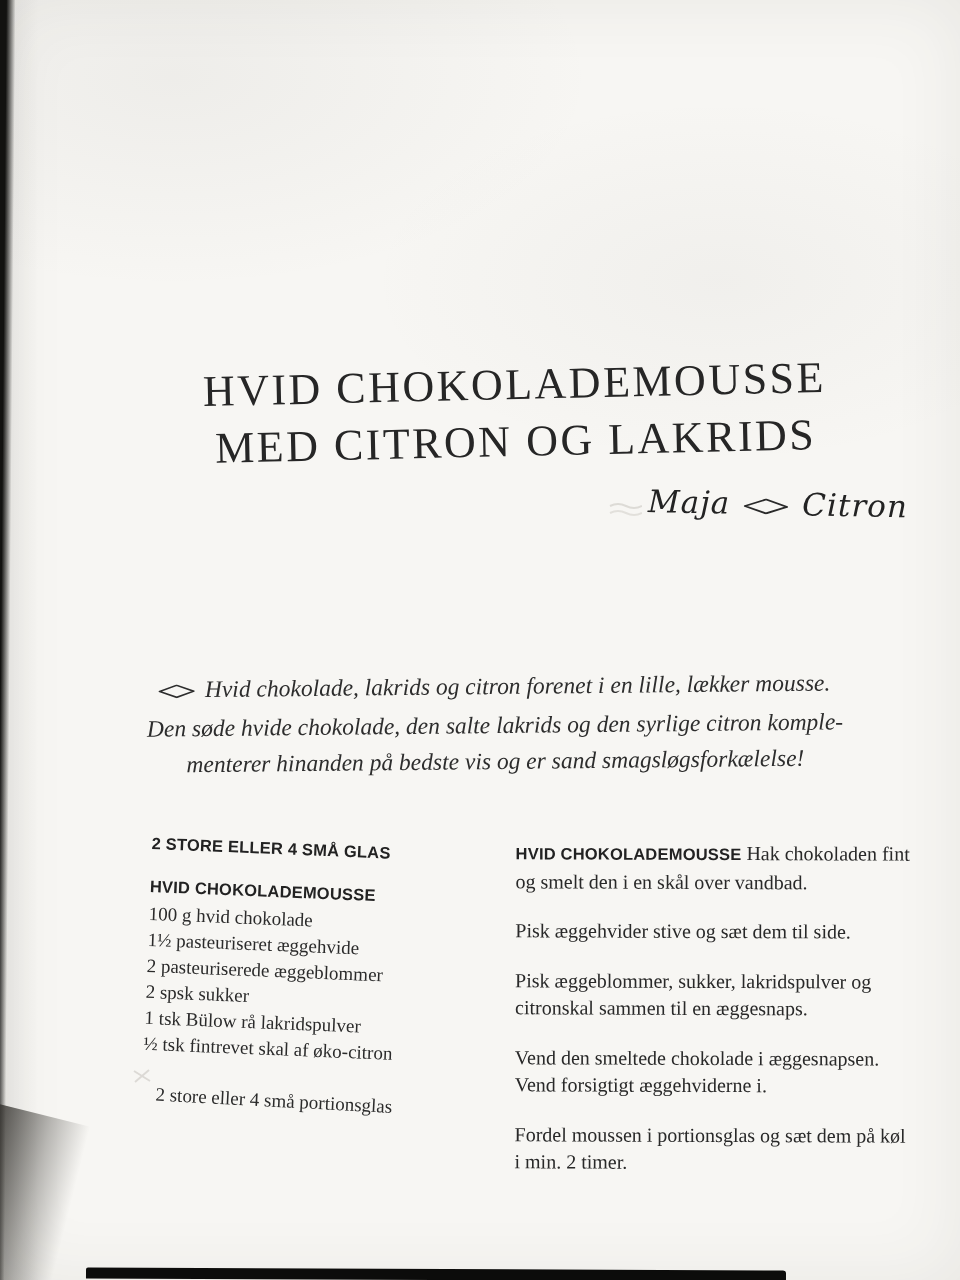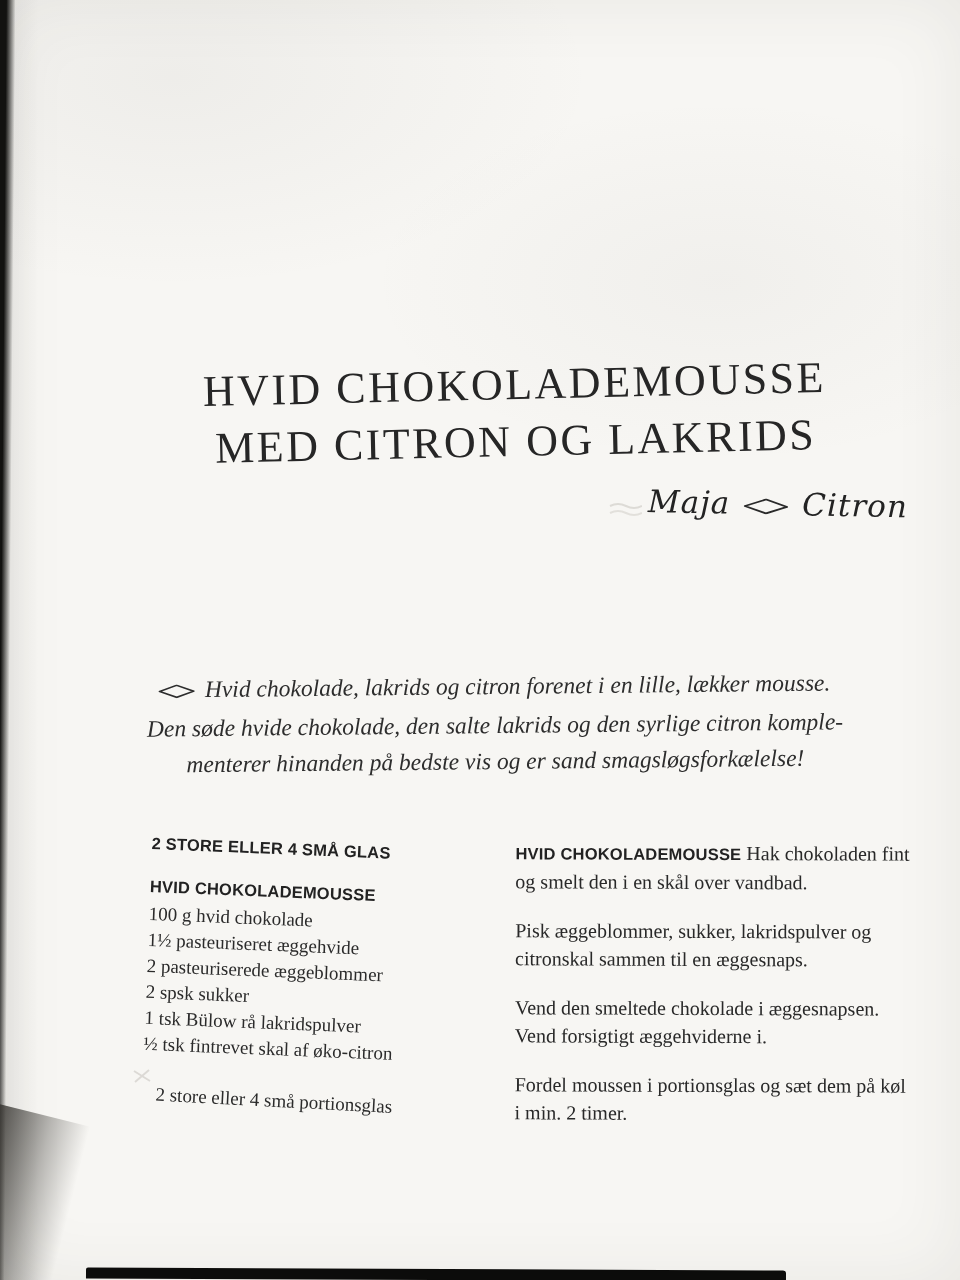--- a/index.html
+++ b/index.html
@@ -139,18 +139,19 @@
     <div class="ing">1½ pasteuriseret æggehvide</div>
     <div class="ing">2 pasteuriserede æggeblommer</div>
     <div class="ing">2 spsk sukker</div>
     <div class="ing">1 tsk Bülow rå lakridspulver</div>
     <div class="ing">½ tsk fintrevet skal af øko-citron</div>
     <div class="equipment">2 store eller 4 små portionsglas</div>
   </div>
 
   <div class="col-right">
     <p class="step"><span class="lead">HVID CHOKOLADEMOUSSE</span> <span>Hak chokoladen fint og smelt den i en skål over vandbad.</span></p>
+    <p class="step">Pisk æggehvider stive og sæt dem til side.</p>
     <p class="step">Pisk æggeblommer, sukker, lakridspulver og citronskal sammen til en æggesnaps.</p>
     <p class="step">Vend den smeltede chokolade i æggesnapsen. Vend forsigtigt æggehviderne i.</p>
     <p class="step">Fordel moussen i portionsglas og sæt dem på køl i min. 2 timer.</p>
   </div>
 
 </div>
 
 </body></html>

